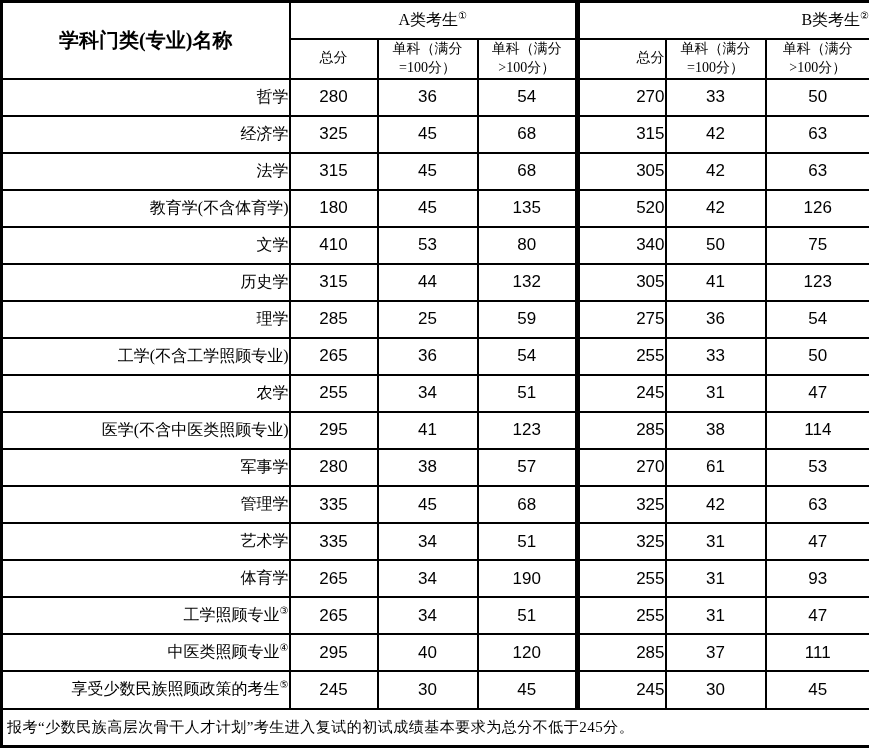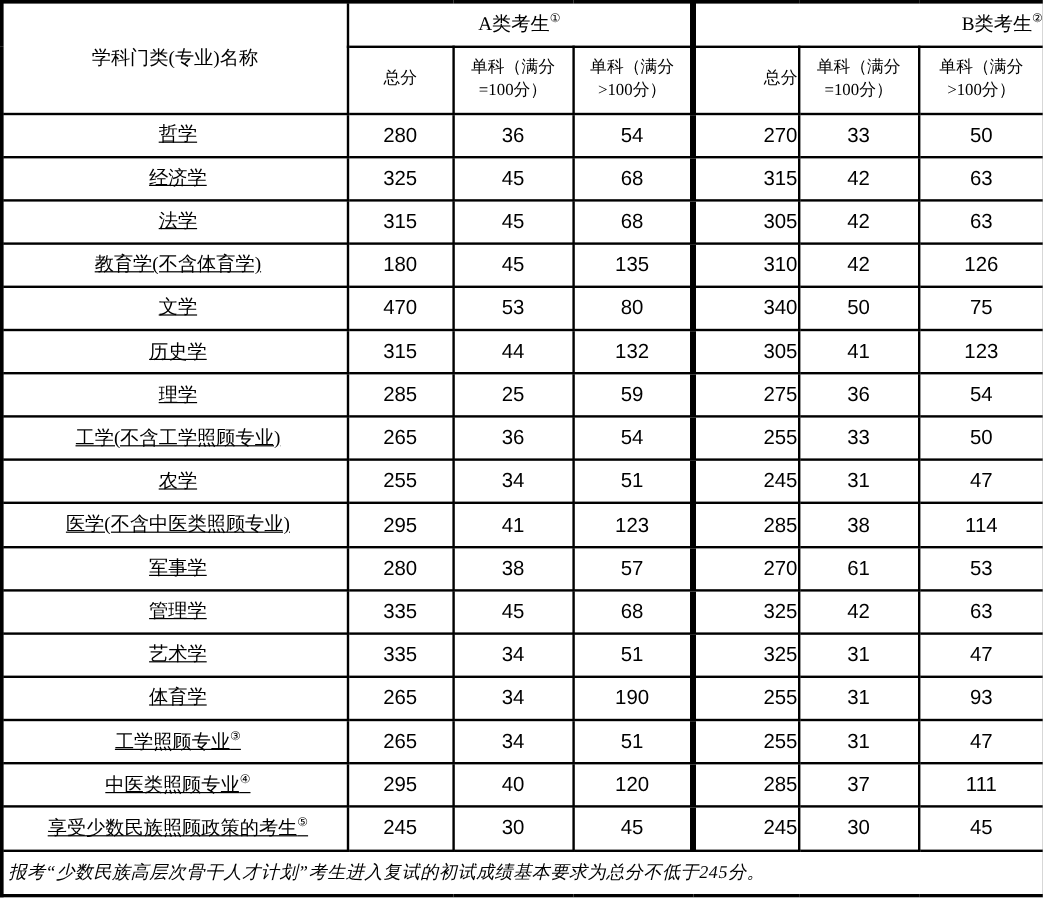--- a/index.html
+++ b/index.html
@@ -29,51 +29,49 @@
   }
   
   .score-table .group-sep {
     border-left: 5px solid #000000;
     text-align: right;
   }
   thead tr.group-row {
     height: 37px;
   }
   thead tr.sub-row {
-    height: 56px;
+    height: 40px;
   }
   tfoot tr {
     height: 38px;
-    font-style: italic;
   }
   th.name-header {
-    font-size: 16px;
-    font-weight: normal;
+    font-size: 20px;
+    font-weight: bold;
     text-align: center;
     vertical-align: middle;
   }
   th.group-header {
     font-size: 16px;
     font-weight: normal;
     text-align: center;
     vertical-align: middle;
   }
   th.sub-header {
     font-size: 14px;
     font-weight: normal;
     text-align: center;
     vertical-align: middle;
     line-height: 1.35;
   }
   td.name-cell {
     font-size: 16px;
-    text-align: center;
+    text-align: right;
     vertical-align: middle;
     padding-left: 5px;
-    text-decoration: underline;
   }
   td.num-cell {
     font-family: "Liberation Sans", "DejaVu Sans", sans-serif;
     font-size: 17px;
     text-align: center;
     vertical-align: middle;
   }
   sup.fn-marker {
     font-size: 10px;
     line-height: 0;
@@ -157,27 +155,27 @@
         <td class="num-cell">68</td>
         <td class="num-cell group-sep">305</td>
         <td class="num-cell">42</td>
         <td class="num-cell">63</td>
       </tr>
       <tr>
         <td class="name-cell">教育学(不含体育学)</td>
         <td class="num-cell">180</td>
         <td class="num-cell">45</td>
         <td class="num-cell">135</td>
-        <td class="num-cell group-sep">310</td>
+        <td class="num-cell group-sep">520</td>
         <td class="num-cell">42</td>
         <td class="num-cell">126</td>
       </tr>
       <tr>
         <td class="name-cell">文学</td>
-        <td class="num-cell">470</td>
+        <td class="num-cell">410</td>
         <td class="num-cell">53</td>
         <td class="num-cell">80</td>
         <td class="num-cell group-sep">340</td>
         <td class="num-cell">50</td>
         <td class="num-cell">75</td>
       </tr>
       <tr>
         <td class="name-cell">历史学</td>
         <td class="num-cell">315</td>
         <td class="num-cell">44</td>

